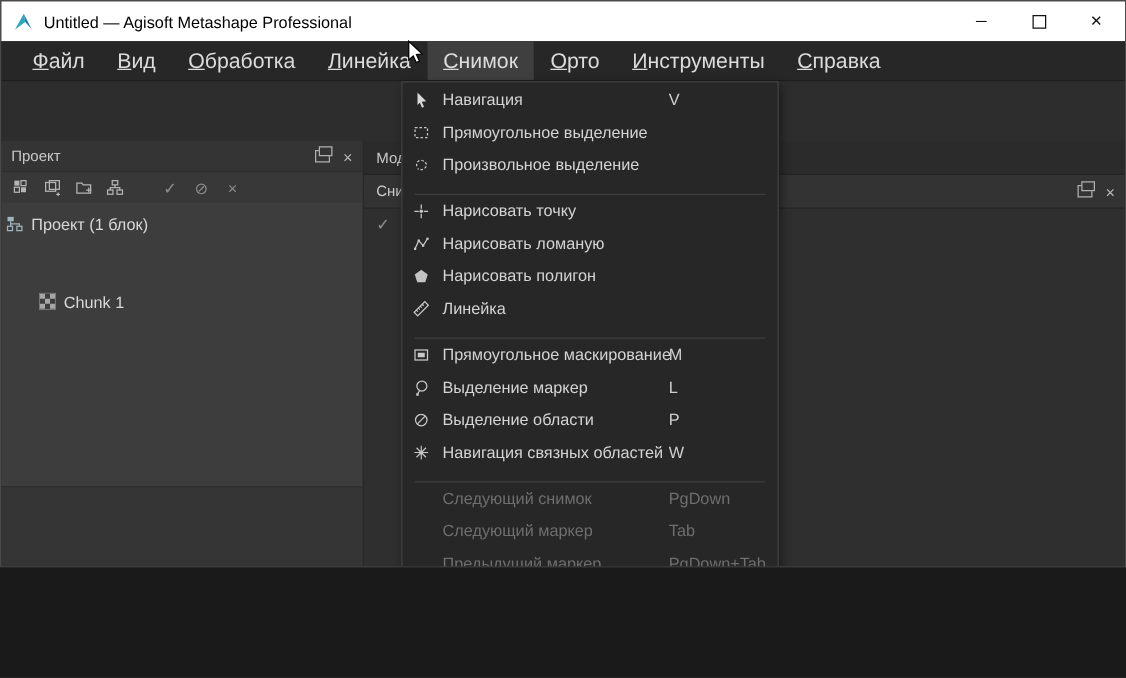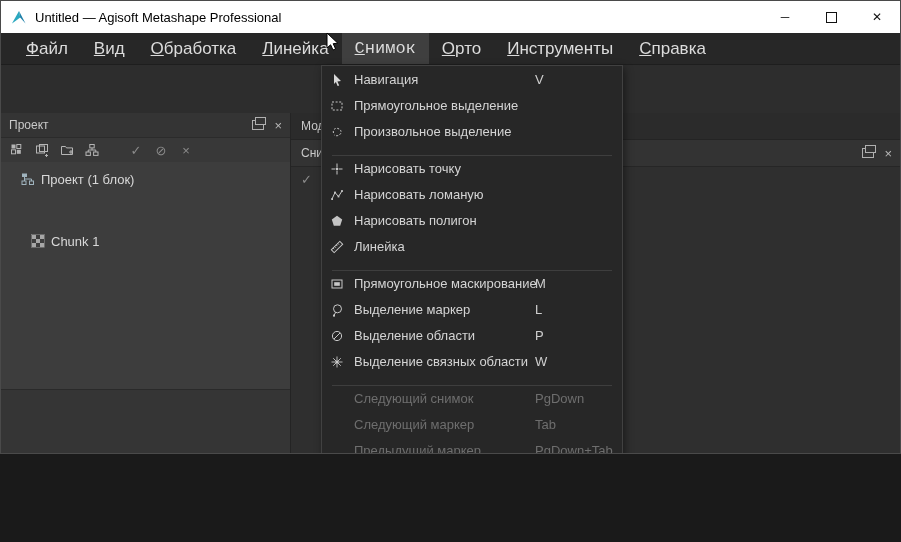--- a/index.html
+++ b/index.html
@@ -10,21 +10,21 @@
   .titlebar{position:absolute;left:0;top:0;width:100%;height:32px;background:#ffffff;color:#000;
     display:flex;align-items:center;font-size:13px;}
   .titlebar .applogo{margin:0 8px 0 9px;display:flex;align-items:center;}
   .win-controls{position:absolute;right:0;top:0;height:32px;display:flex;}
   .win-btn{width:46px;height:32px;display:flex;align-items:center;justify-content:center;color:#111;font-size:12px;}
   .max-box{width:9px;height:9px;border:1px solid #111;}
   
   .menubar{position:absolute;left:0;top:32px;width:100%;height:32px;background:#272727;
     border-bottom:1px solid #1e1e1e;display:flex;align-items:stretch;padding-left:12px;box-sizing:border-box;}
   .mb-item{padding:0 13px;line-height:31px;font-size:17px;color:#dcdcdc;}
-  .mb-item.open{background:#3f3f3f;font-family:Liberation Mono, monospace;}
+  .mb-item.open{background:#3f3f3f;}
   .mb-label{display:inline-block;}
   .mb-label::first-letter{text-decoration:underline;}
   
   .toolbar{position:absolute;left:0;top:64px;width:100%;height:48px;background:#2d2d2d;border-bottom:1px solid #232323;}
   .tbtn{position:absolute;top:76px;width:26px;height:26px;display:flex;align-items:center;justify-content:center;color:#cfcfcf;}
   .tbtn.sel{top:73px;width:32px;height:32px;background:#4c4c4c;border:1px solid #727272;border-radius:2px;box-sizing:border-box;}
   .tglyph{font-size:19px;color:#9c9c9c;line-height:1;}
   .tcaret{position:absolute;top:84px;width:12px;height:12px;font-size:9px;color:#bdbdbd;display:flex;align-items:center;justify-content:center;}
   .tsep{position:absolute;top:77px;width:1px;height:24px;background:#3e3e3e;}
   .dashed-box{width:14px;height:11px;border:1px dashed #c8c8c8;}
@@ -33,21 +33,21 @@
   .left-panel{position:absolute;left:0;top:112px;width:290px;height:384px;background:#383838;border-right:1px solid #242424;box-sizing:border-box;}
   .panel-header{height:24px;background:#343434;display:flex;align-items:center;padding:0 8px;color:#c9c9c9;font-size:12px;border-bottom:1px solid #2b2b2b;}
   .ph-icons{margin-left:auto;display:flex;align-items:center;gap:10px;}
   .float-icon{position:relative;width:10px;height:8px;border:1px solid #b0b0b0;background:#343434;}
   .float-icon::before{content:"";position:absolute;left:2px;top:-4px;width:9px;height:6px;border:1px solid #b0b0b0;background:#343434;}
   .close-glyph{color:#b8b8b8;font-size:13px;line-height:1;}
   .ptoolbar{height:24px;display:flex;align-items:center;gap:9px;padding:0 8px;background:#383838;}
   .ptool{display:flex;align-items:center;justify-content:center;width:16px;height:16px;}
   .pglyph{font-size:13px;color:#8b8b8b;line-height:1;}
   .tree{height:228px;background:#3d3d3d;border-bottom:1px solid #2a2a2a;padding-top:6px;box-sizing:border-box;}
-  .tree-row{display:flex;align-items:center;gap:6px;height:22px;color:#d8d8d8;font-size:13px;padding-left:20px;}
+  .tree-row{display:flex;align-items:center;gap:6px;height:22px;color:#d8d8d8;font-size:13px;padding-left:4px;}
   .tree-row.indent{padding-left:30px;margin-top:40px;}
   .left-lower{height:106px;background:#353535;}
   
   .center-area{position:absolute;left:290px;top:112px;width:611px;height:384px;background:#2f2f2f;}
   .model-header{height:26px;background:#2b2b2b;border-bottom:1px solid #242424;display:flex;align-items:center;padding:0 10px;color:#c9c9c9;font-size:12px;}
   .photos-header{height:26px;background:#333333;border-bottom:1px solid #262626;display:flex;align-items:center;padding:0 10px;color:#c9c9c9;font-size:12px;}
   .photos-toolbar{height:24px;display:flex;align-items:center;padding:0 10px;}
   
   .tabsbar{position:absolute;left:0;top:496px;width:100%;height:25px;background:#323232;border-top:1px solid #252525;display:flex;align-items:center;box-sizing:border-box;}
   .tab{padding:3px 10px;font-size:12px;color:#9a9a9a;margin-left:4px;}
@@ -433,21 +433,21 @@
       <span class="mi-label">Выделение области</span>
       <span class="mi-sc">P</span>
     </div>
     <div class="mi">
       <span class="mi-icon">
           <svg width="14" height="14" viewBox="0 0 14 14">
             <path d="M7 1.5v11M1.5 7h11M3.2 3.2l7.6 7.6M10.8 3.2l-7.6 7.6" stroke="#c8c8c8" stroke-width="0.9"></path>
             <circle cx="7" cy="7" r="1.5" fill="#c8c8c8"></circle>
           </svg>
         </span>
-      <span class="mi-label">Выделение связных области</span>
+      <span class="mi-label">Навигация связных областей</span>
       <span class="mi-sc">W</span>
     </div>
 
     <div class="msep"></div>
 
     <div class="mi disabled">
       <span class="mi-icon"></span>
       <span class="mi-label">Следующий снимок</span>
       <span class="mi-sc">PgDown</span>
     </div>

